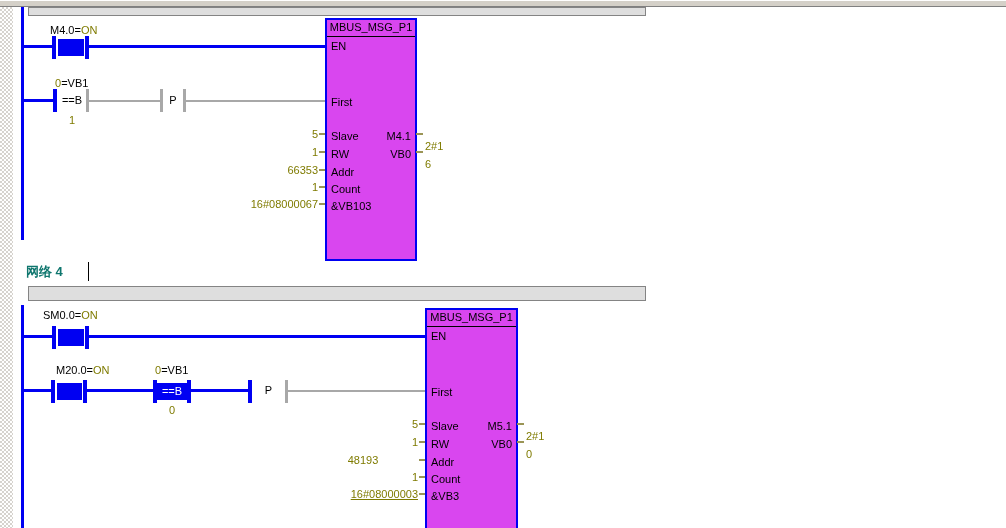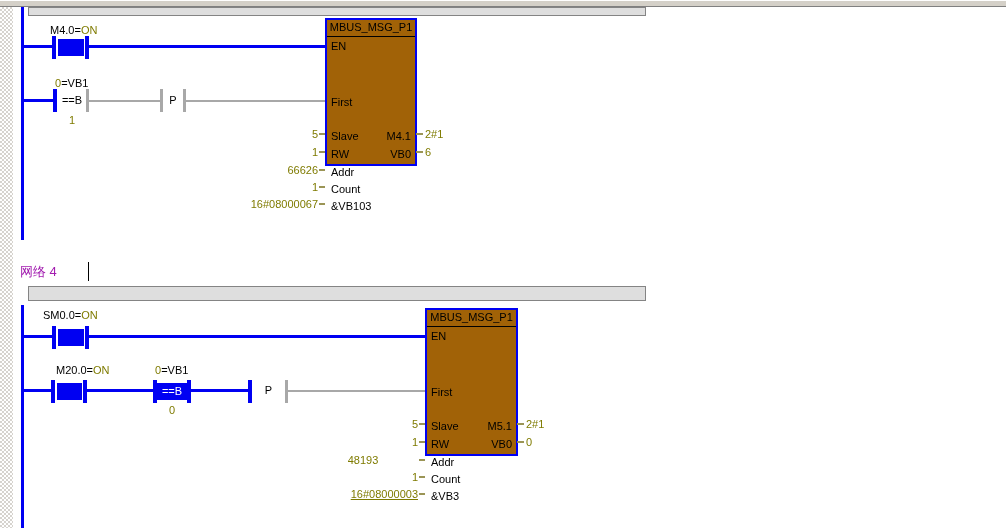--- a/index.html
+++ b/index.html
@@ -7,36 +7,36 @@
        font-family:"Liberation Sans","DejaVu Sans",sans-serif;overflow:hidden;}
   .lbl{position:absolute;font-size:11px;line-height:12px;white-space:nowrap;color:#000;}
   .olive{color:#7f7b00;}
   .blue-line{position:absolute;background:#0000f2;height:3px;}
   .gray-line{position:absolute;background:#a8a8a8;height:2px;}
   .vbar{position:absolute;width:4px;height:23px;background:#0000f2;}
   .vbar.gray{background:#a8a8a8;width:3px;}
   .csq{position:absolute;background:#0000f2;}
   .cmp-box{position:absolute;background:#0000f2;color:#fff;font-size:11px;line-height:17px;
            text-align:center;}
-  .fblock{position:absolute;width:92px;height:148px;border:2px solid #0000f2;background:#a16207;box-sizing:border-box;}
+  .fblock{position:absolute;width:92px;height:243px;border:2px solid #0000f2;background:#d946ef;box-sizing:border-box;}
   .fb-title{position:absolute;top:1px;left:0;width:100%;text-align:center;font-size:11px;color:#000;}
   .fb-sep{position:absolute;top:16px;left:0;width:100%;height:1px;background:#000;}
   .fb-pin{position:absolute;left:4px;font-size:11px;color:#000;white-space:nowrap;}
   .fb-op{position:absolute;right:4px;font-size:11px;color:#000;white-space:nowrap;text-align:center;}
   .inval{position:absolute;width:110px;text-align:right;font-size:11px;color:#7f7b00;white-space:nowrap;}
   .stub{position:absolute;height:2px;background:#9b9556;}
-  .outval{position:absolute;font-size:11px;color:#7f7b00;white-space:nowrap;}
+  .outval{position:absolute;font-size:11px;color:#7f7b00;white-space:nowrap;margin-top:12px;}
   .top-strip{position:absolute;left:0;top:0;width:1006px;height:7px;background:#d4d0c8;
              border-top:1px solid #ffffff;border-bottom:1px solid #808080;box-sizing:border-box;}
   .hatch{position:absolute;left:0;top:7px;width:13px;height:521px;
          background-image:conic-gradient(#d6d3ce 25%,#ffffff 25% 50%,#d6d3ce 50% 75%,#ffffff 75%);
          background-size:4px 4px;}
   .rail{position:absolute;left:21px;width:3px;background:#0000f2;}
   .cbar{position:absolute;left:28px;width:618px;background:#dedede;border:1px solid #848484;box-sizing:border-box;}
-  .nettitle{position:absolute;left:20px;font-size:13px;font-weight:normal;color:#a21caf;white-space:nowrap;}
+  .nettitle{position:absolute;left:26px;font-size:13px;font-weight:bold;color:#0f766e;white-space:nowrap;}
   .caret{position:absolute;left:88px;width:1px;height:19px;background:#000;}
 </style>
 </head>
 <body>
 
 <div class="top-strip"></div>
 <div class="hatch"></div>
 
 <div class="cbar" style="top:7px;height:9px;"></div>
 <div class="rail" style="top:7px;height:233px;"></div>
@@ -71,21 +71,21 @@
   <div class="fb-pin" style="top:163px;">Count</div>
   <div class="fb-pin" style="top:180px;">&amp;VB103</div>
   <div class="fb-op" style="top:110px;">M4.1</div>
   <div class="fb-op" style="top:128px;">VB0</div>
 </div>
 
 <div class="inval" style="left:208px;top:128px;">5</div>
 <div class="stub" style="left:319px;top:133px;width:6px;"></div>
 <div class="inval" style="left:208px;top:146px;">1</div>
 <div class="stub" style="left:319px;top:151px;width:6px;"></div>
-<div class="inval" style="left:208px;top:164px;">66626</div>
+<div class="inval" style="left:208px;top:164px;">66353</div>
 <div class="stub" style="left:319px;top:169px;width:6px;"></div>
 <div class="inval" style="left:208px;top:181px;">1</div>
 <div class="stub" style="left:319px;top:186px;width:6px;"></div>
 <div class="inval" style="left:208px;top:198px;">16#08000067</div>
 <div class="stub" style="left:319px;top:203px;width:6px;"></div>
 
 <div class="stub" style="left:416px;top:133px;width:7px;"></div>
 <div class="outval" style="left:425px;top:128px;">2#1</div>
 <div class="stub" style="left:416px;top:151px;width:7px;"></div>
 <div class="outval" style="left:425px;top:146px;">6</div>

